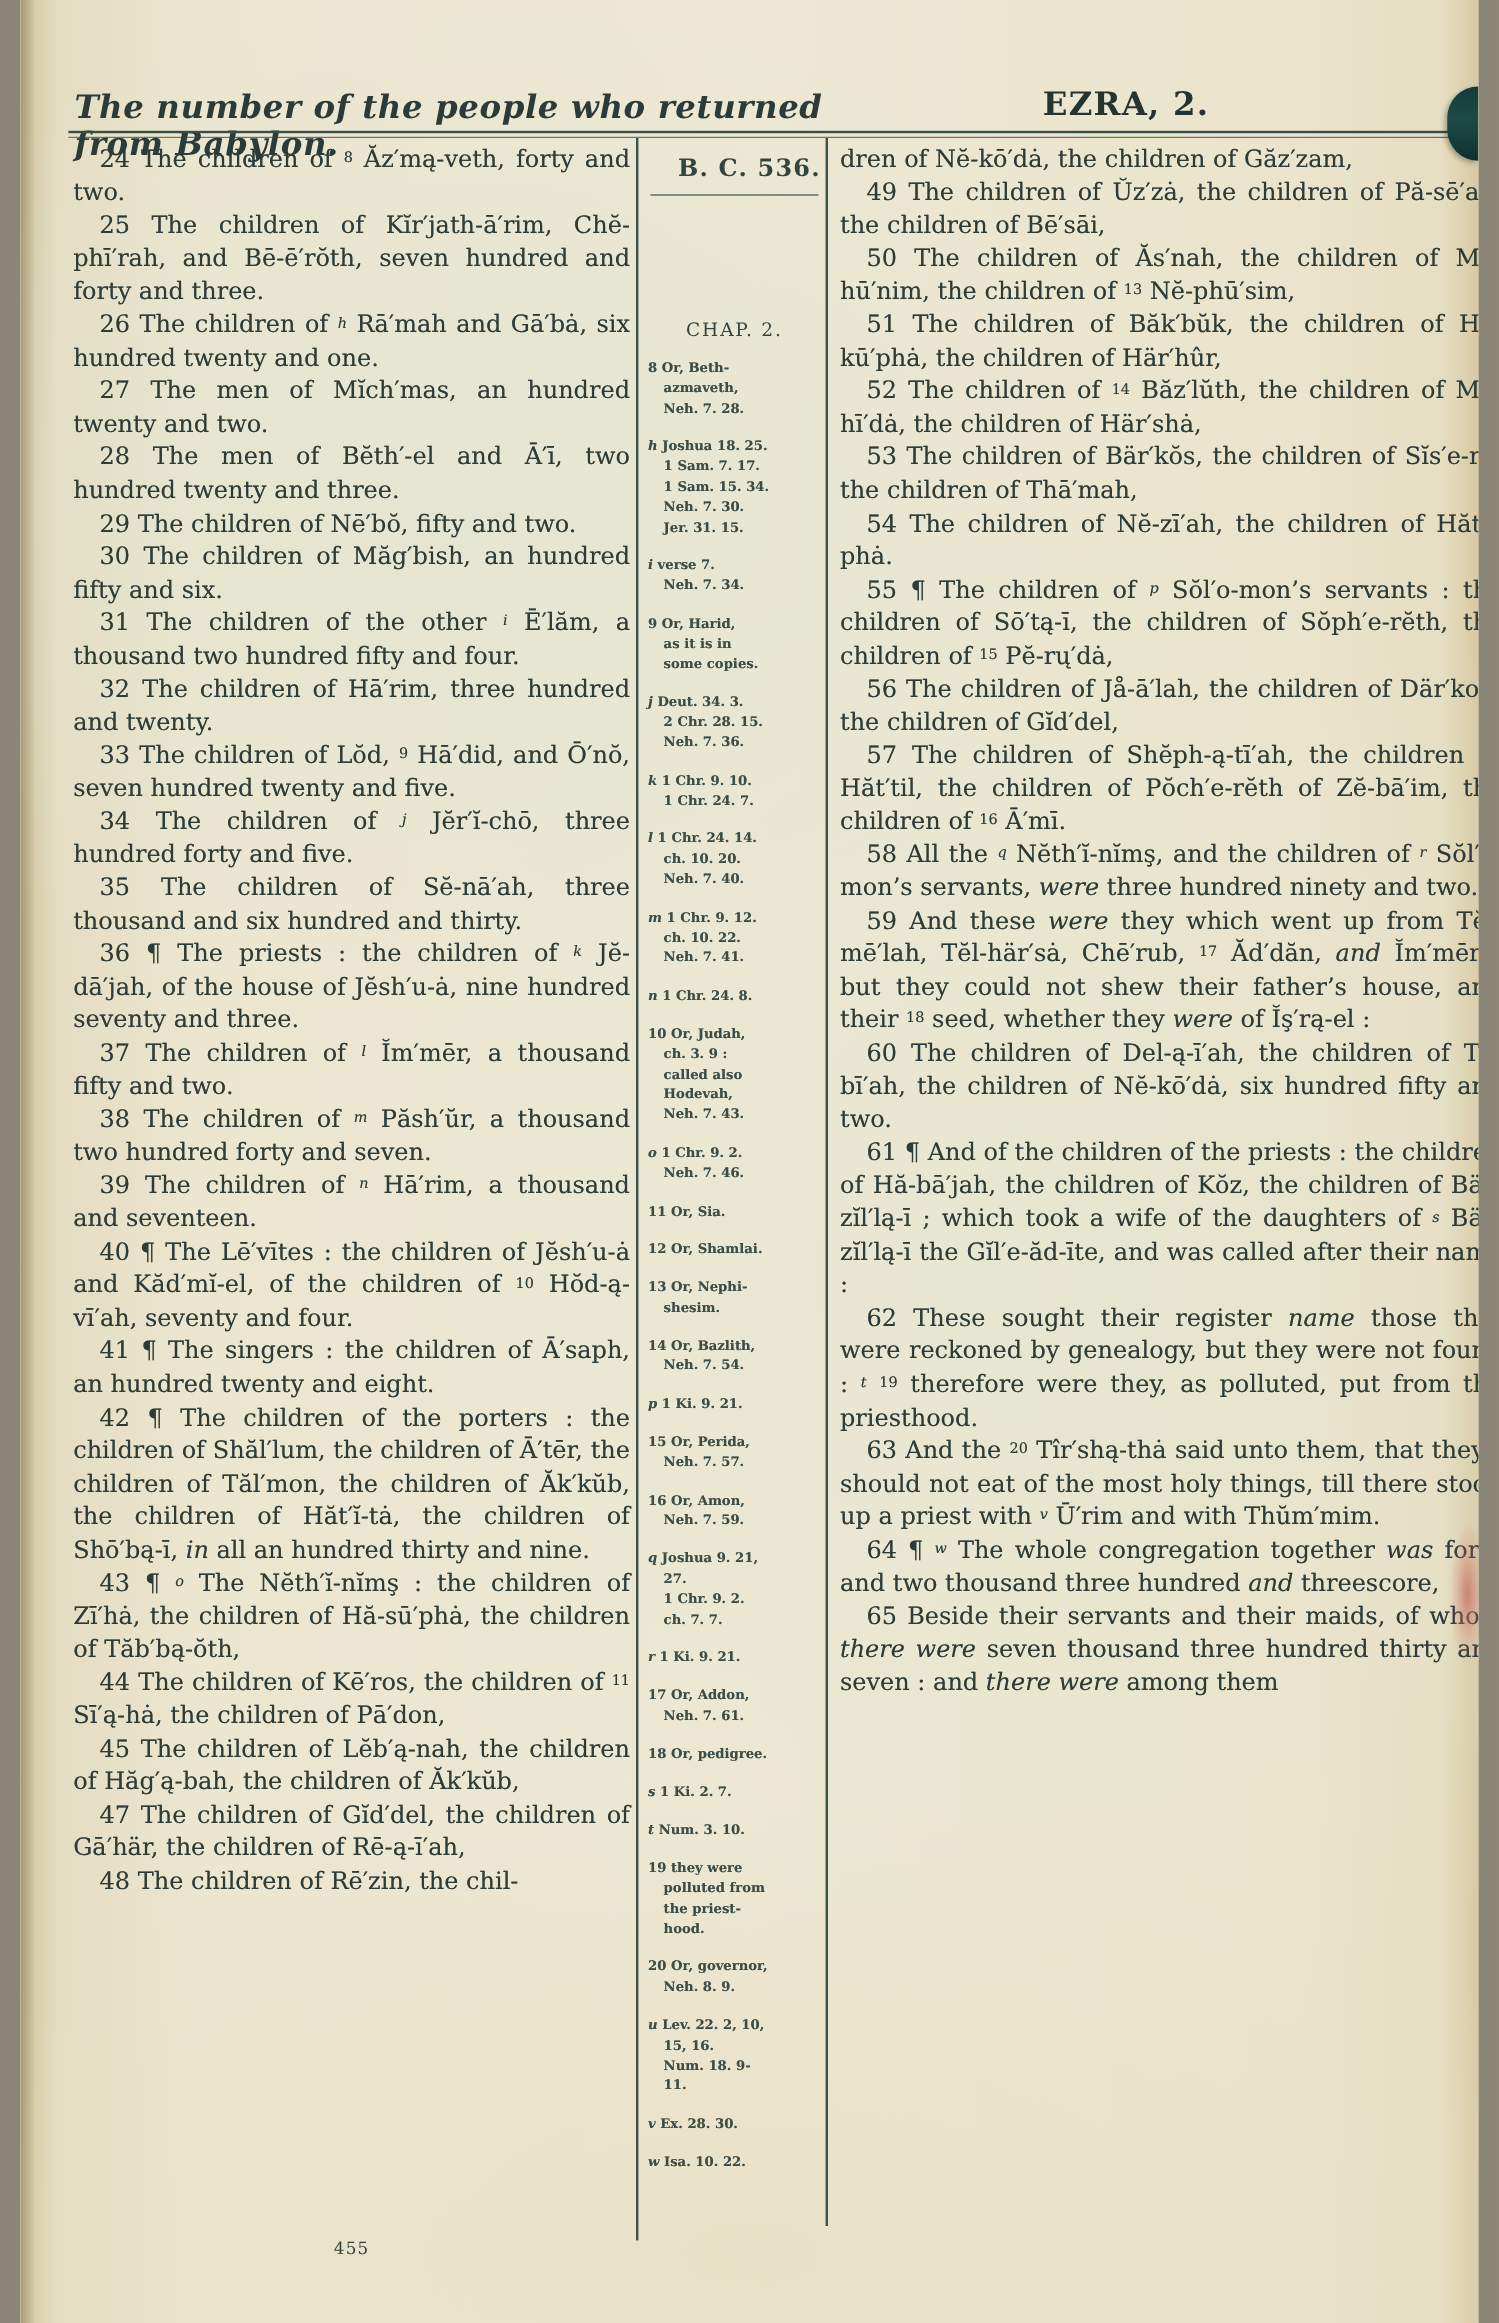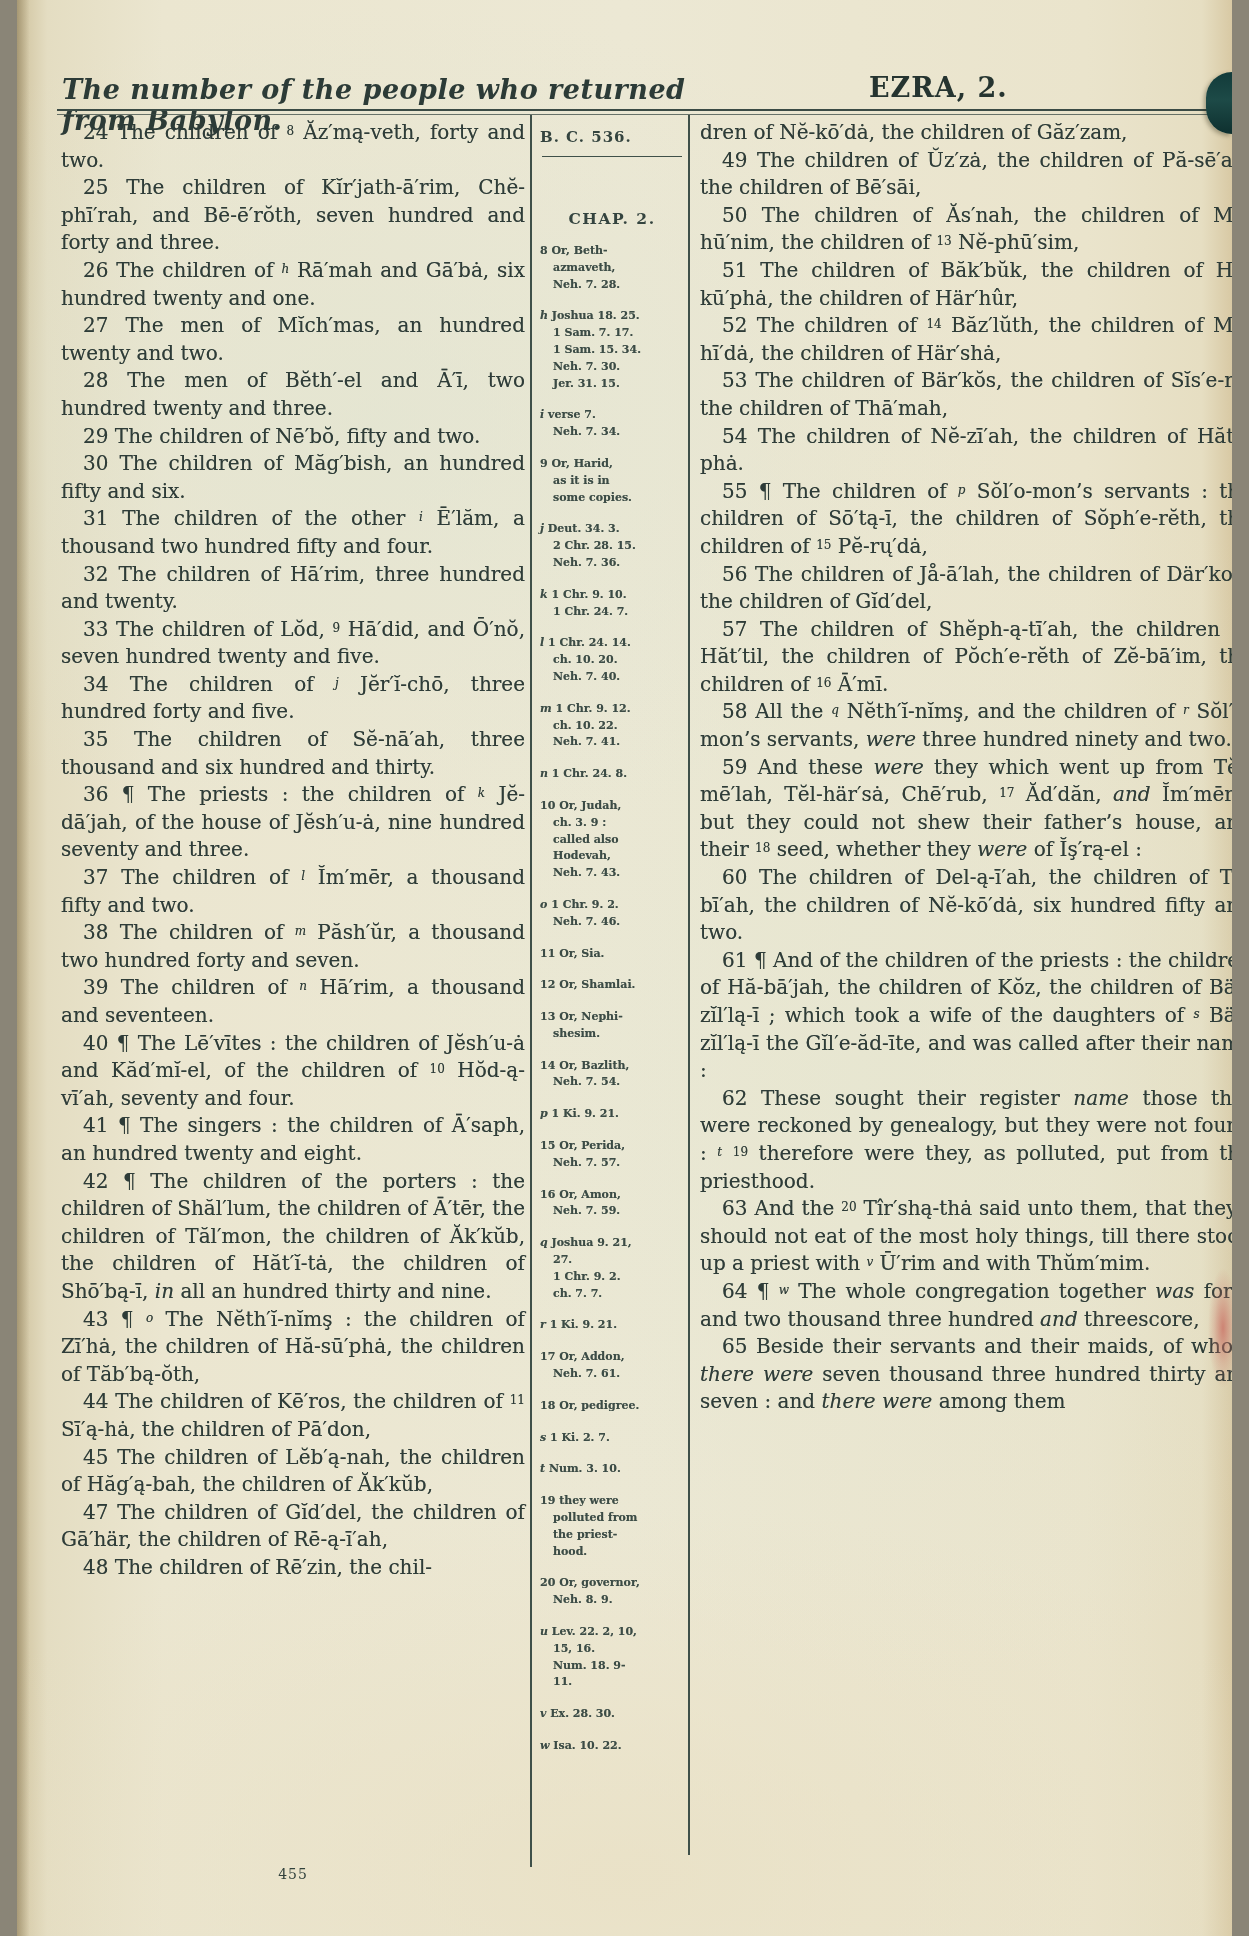--- a/index.html
+++ b/index.html
@@ -37,23 +37,23 @@
   .col-left{position:absolute;left:44px;top:119px;width:464px;}
   .col-right{position:absolute;left:683px;top:119px;width:552px;}
   .verse{
     margin:0;text-align:justify;text-indent:22px;
     font-size:20px;line-height:27.6px;
     text-shadow:0 0 0.5px rgba(46,60,56,0.55);
   }
   .verse.cont{text-indent:0;}
   .verse sup{font-size:0.6em;line-height:0;vertical-align:4px;letter-spacing:0;}
   .col-margin{position:absolute;left:523px;top:128px;width:144px;color:#34443f;}
-  .bc{font-size:15px;font-weight:bold;text-align:left;letter-spacing:1px;}
+  .bc{font-size:20px;font-weight:bold;text-align:right;letter-spacing:1px;}
   .bc-rule{height:0;border-top:1.5px solid #3f5049;margin:10px 2px 0 2px;}
-  .chap{font-size:15.5px;font-weight:bold;text-align:center;letter-spacing:1.5px;margin-top:52px;}
+  .chap{font-size:15.5px;font-weight:normal;text-align:center;letter-spacing:1.5px;margin-top:103px;}
   .note{
     font-size:11px;line-height:16.8px;
     padding-left:13px;text-indent:-13px;
     margin-top:15px;font-weight:bold;color:#3c4c46;
     text-shadow:0 0 0.4px rgba(60,76,70,0.5);
   }
   .note i{font-family:"DejaVu Serif",serif;}
   .page-number{
     position:absolute;left:44px;top:1866px;width:464px;
     text-align:center;font-size:14px;letter-spacing:1px;color:#32423d;

